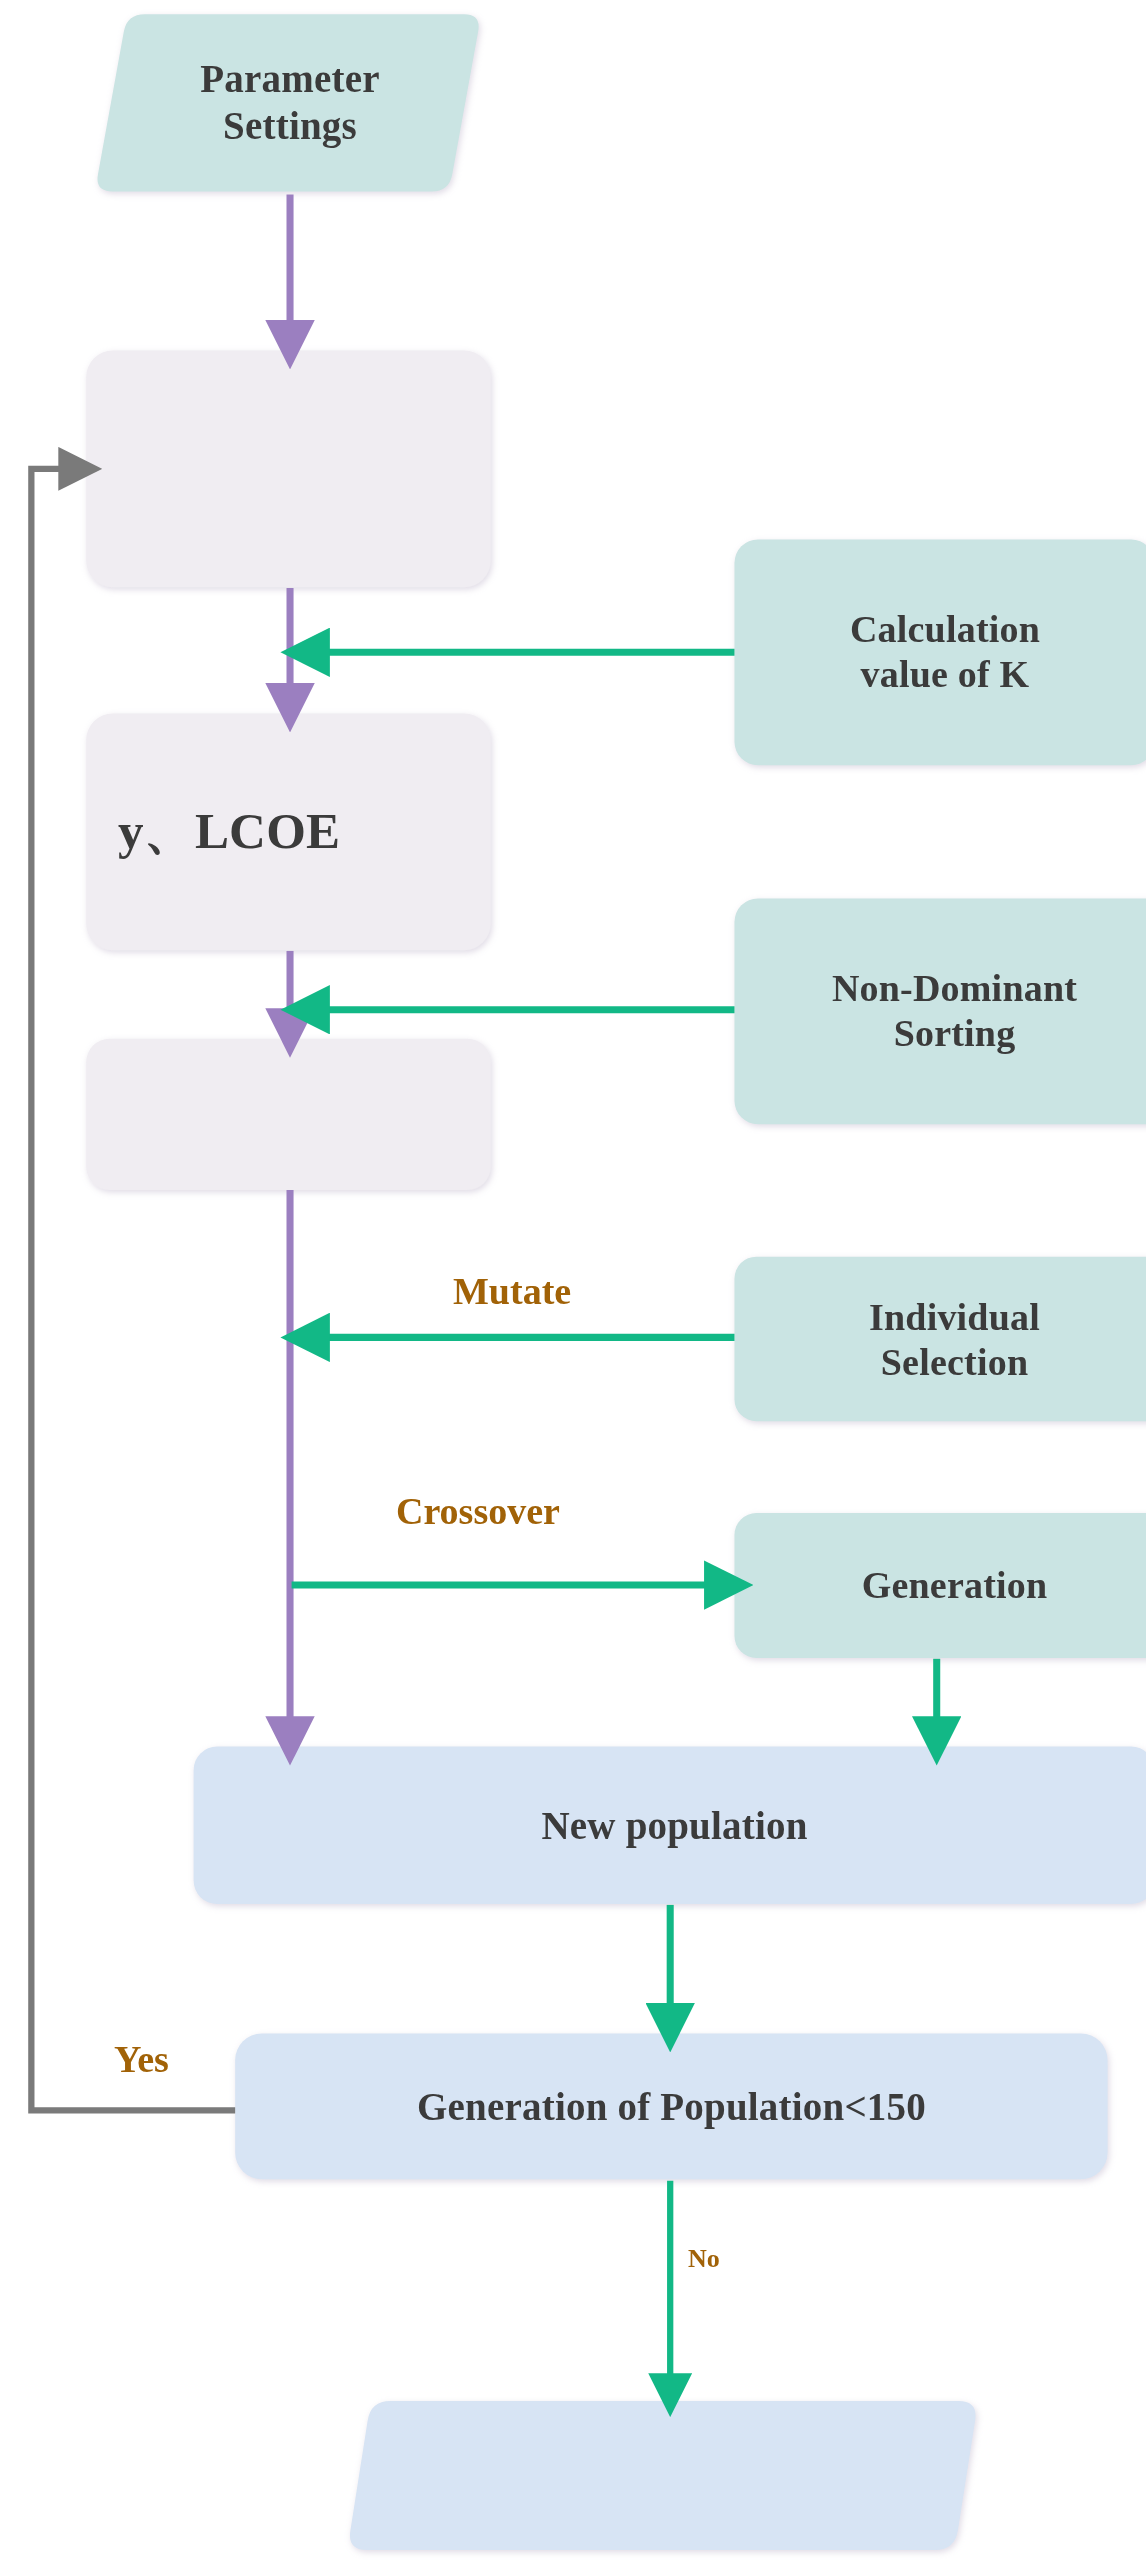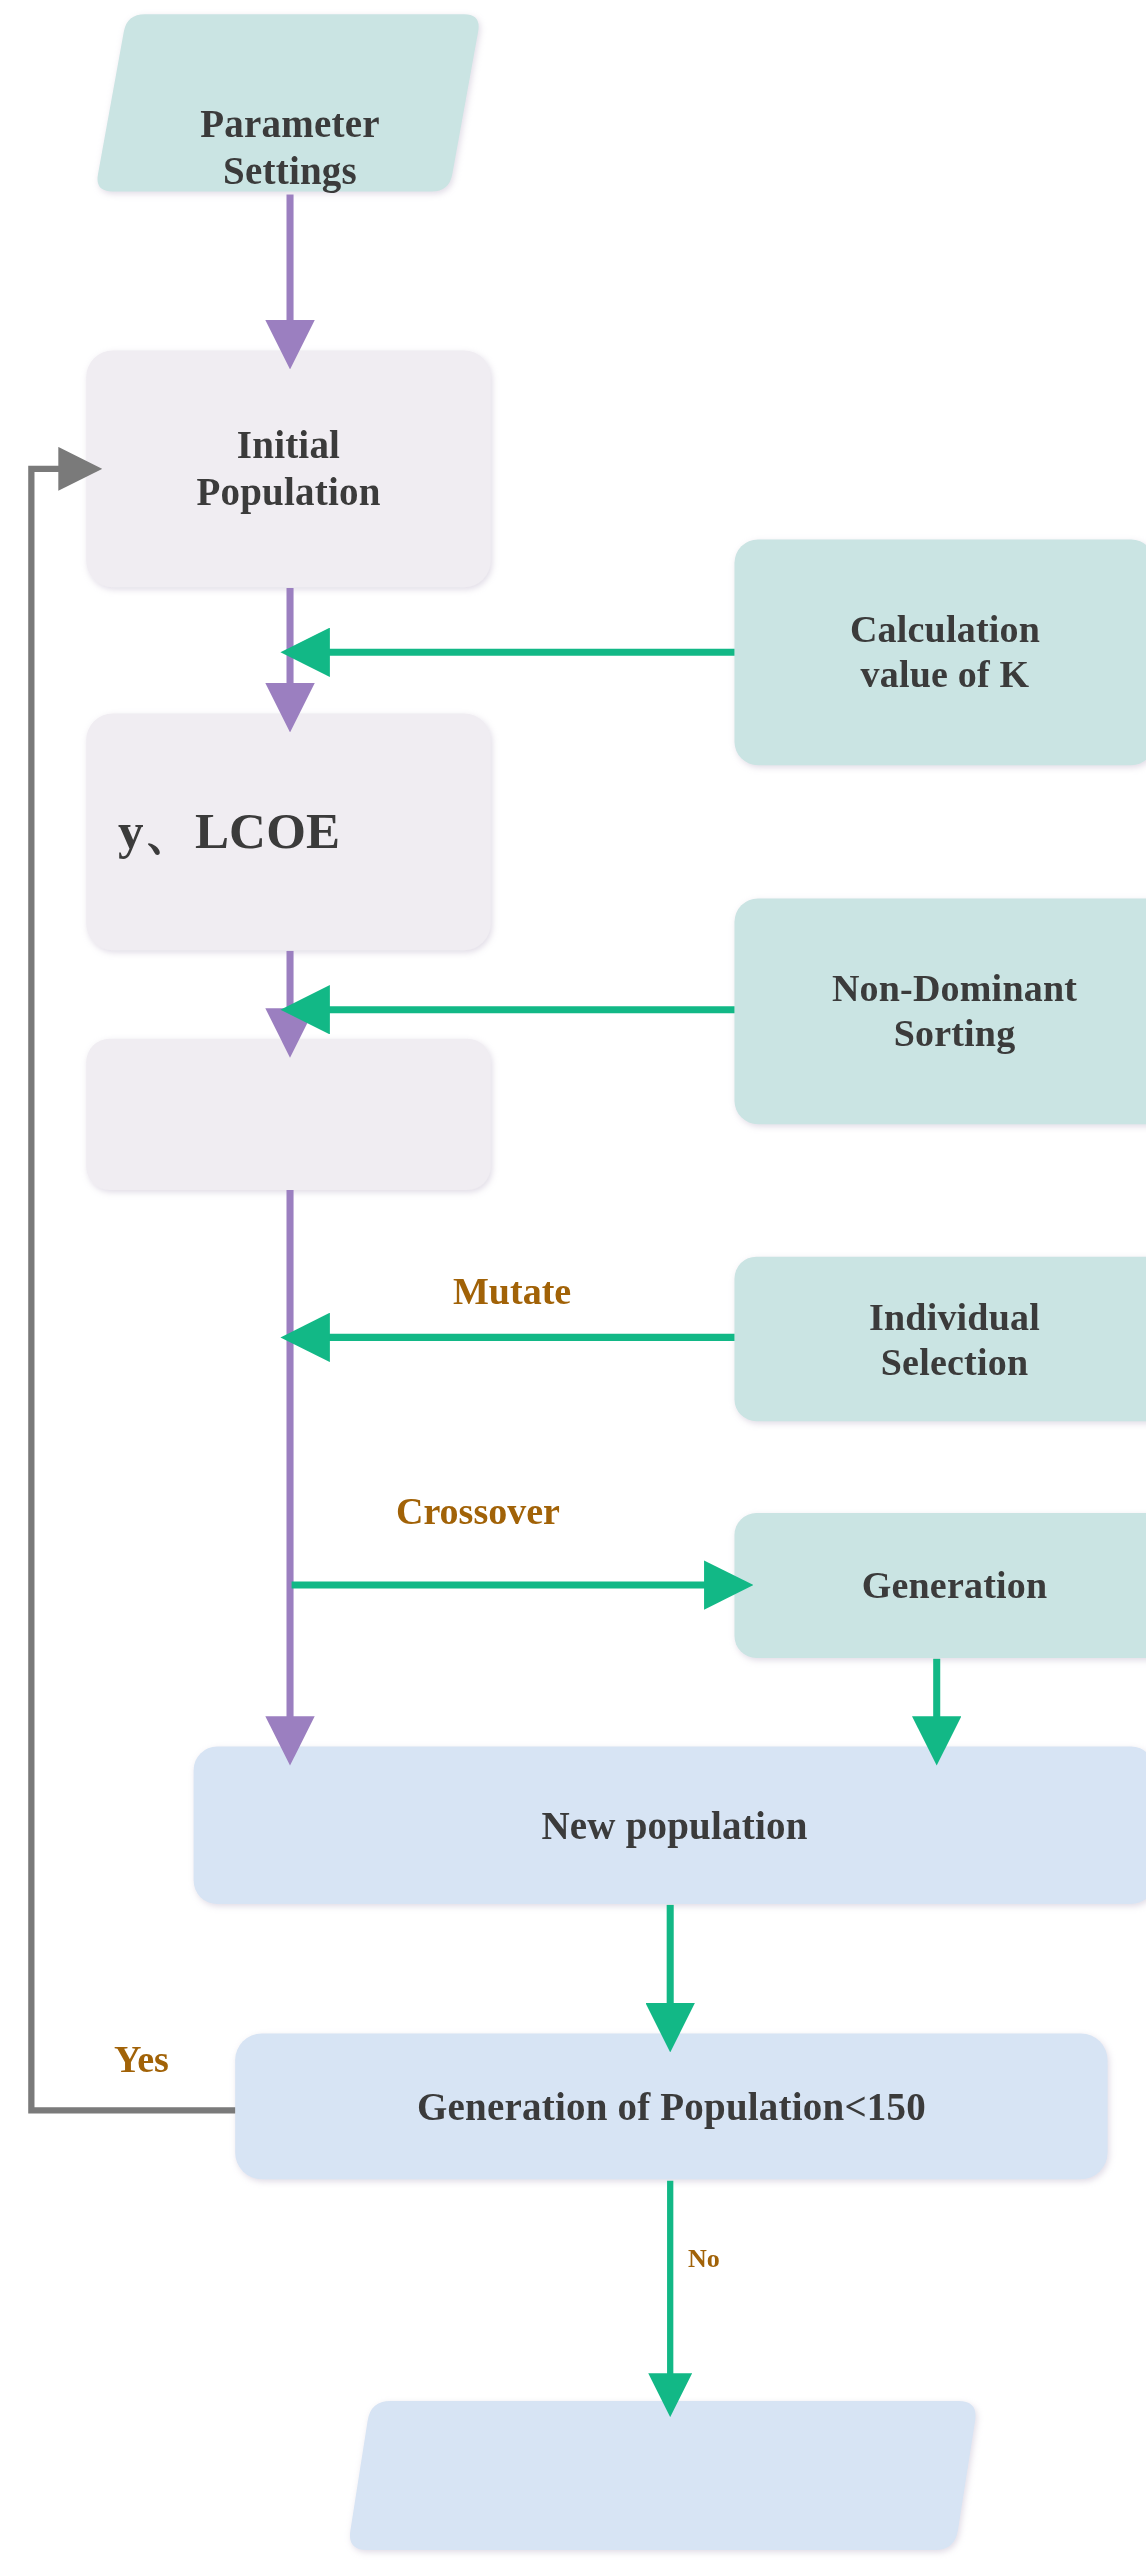--- a/index.html
+++ b/index.html
@@ -109,29 +109,25 @@
 
     <line x1="1195" y1="2116" x2="1195" y2="2218" stroke="#12b886" stroke-width="9" marker-end="url(#arrow-green)"></line>
 
     <line x1="855" y1="2430" x2="855" y2="2584" stroke="#12b886" stroke-width="9" marker-end="url(#arrow-green)"></line>
 
     <path d="M 300,2692 L 40,2692 L 40,598 L 100,598" fill="none" stroke="#7a7a7a" stroke-width="8" marker-end="url(#arrow-gray)"></path>
 
     <line x1="855" y1="2782" x2="855" y2="3053" stroke="#12b886" stroke-width="8" marker-end="url(#arrow-green)"></line>
   </svg>
 
-  <div class="node-label" style="left:98px; top:14px; width:384px; height:177px; font-size:39px; flex-direction:column;margin-top:45px;">
+  <div class="node-label" style="left:98px; top:14px; width:384px; height:177px; font-size:39px; flex-direction:column;">
     <span>Parameter</span>
     <span>Settings</span>
   </div>
 
-  <div class="node-label" style="left:86px; top:350px; width:405px; height:237px; font-size:39px; flex-direction:column;">
-    <span>Initial</span>
-    <span>Population</span>
-  </div>
 
   <div class="node-label" style="left:735px; top:539px; width:420px; height:226px; font-size:38px; flex-direction:column;">
     <span>Calculation</span>
     <span>value of K</span>
   </div>
 
   <div class="node-label" style="left:118px; top:713px; width:373px; height:237px; font-size:51px; justify-content:flex-start;">
     <span>y、LCOE</span>
   </div>
 

